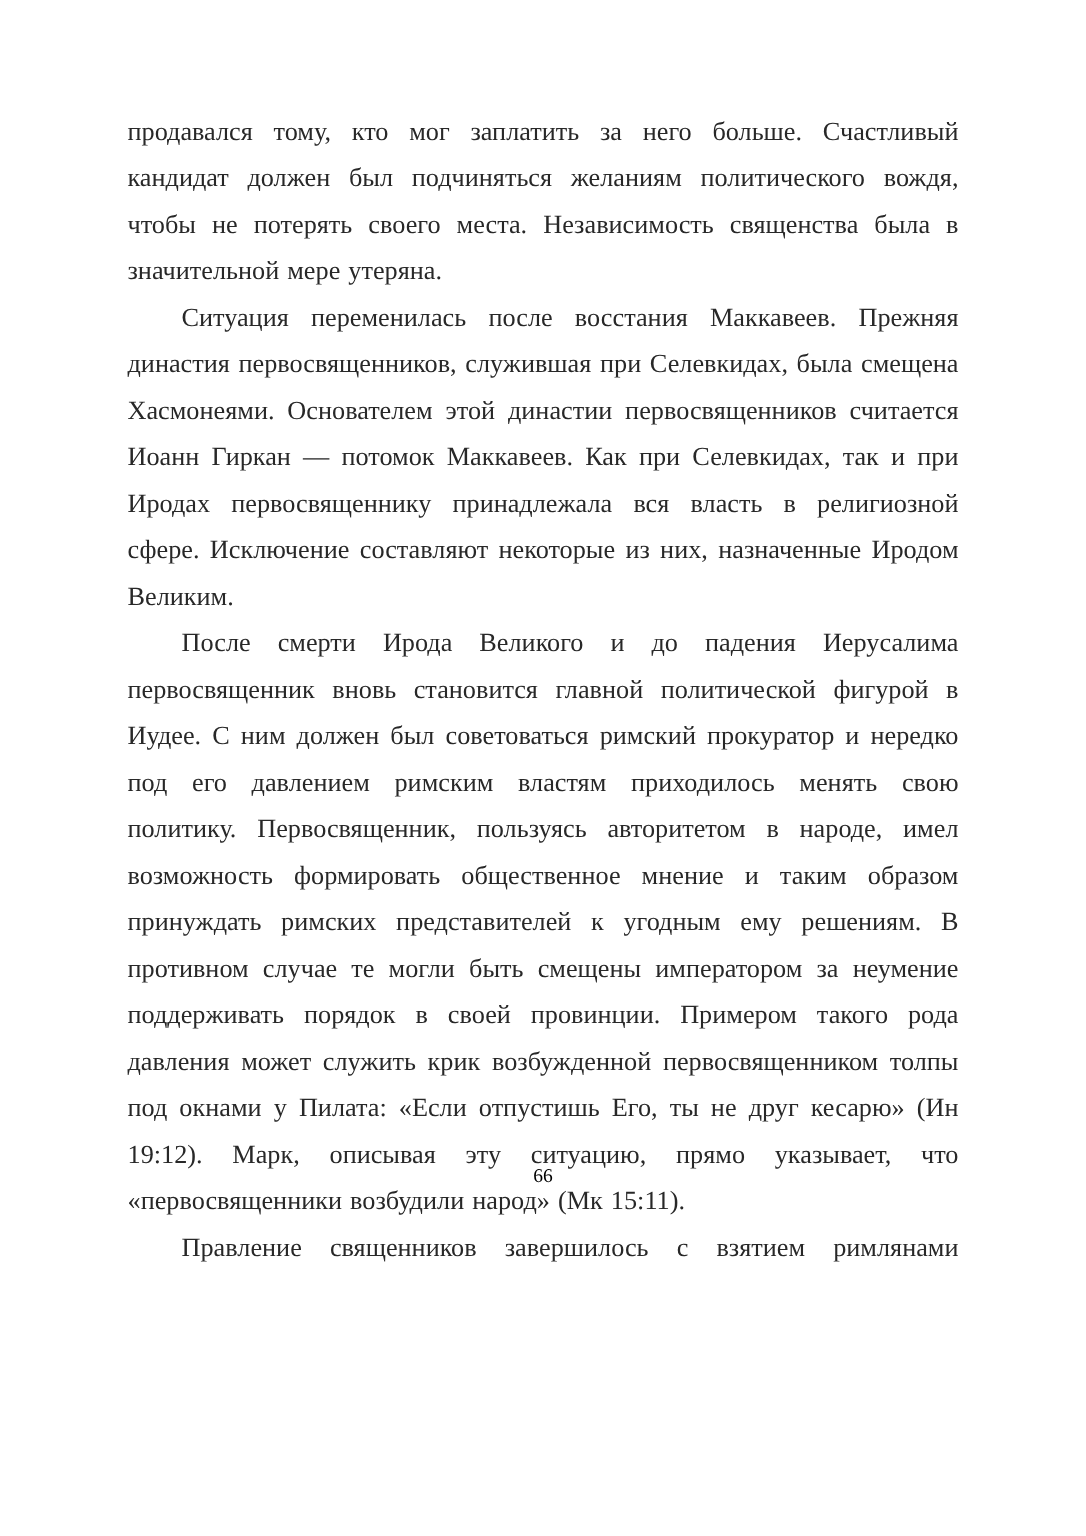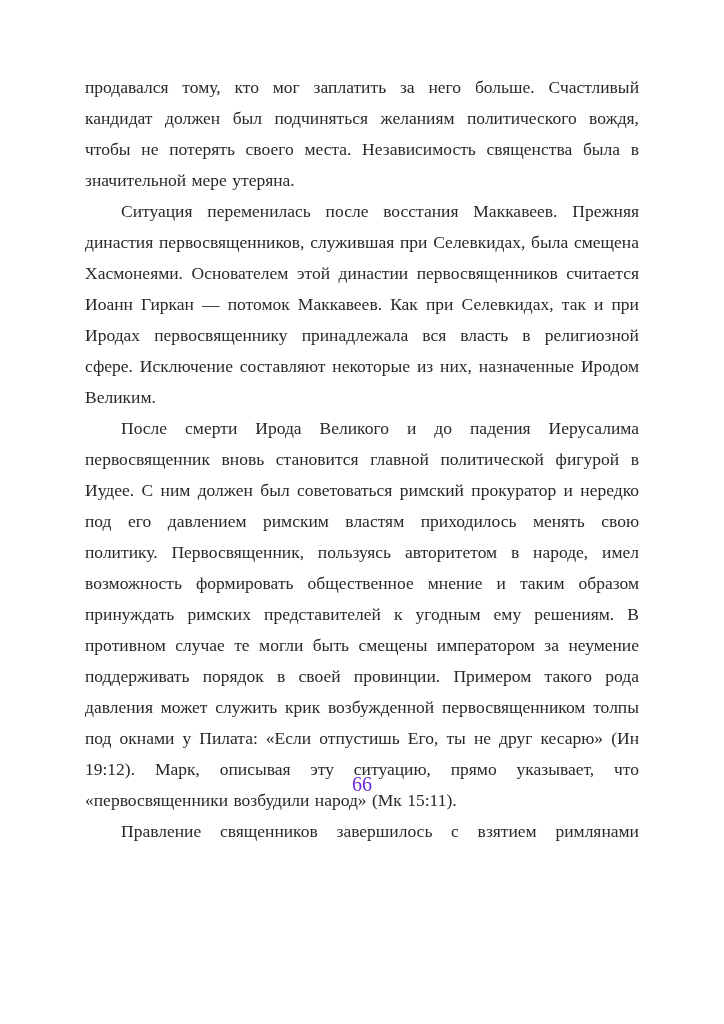--- a/index.html
+++ b/index.html
@@ -41,23 +41,23 @@
     font-style: italic;
     text-align: center;
     text-align-last: center;
   }
   .page-number {
     position: absolute;
     bottom: 60px;
     left: 0;
     width: 100%;
     text-align: center;
-    font-size: 20px;
+    font-size: 13px;
     line-height: 16px;
-    color: #6d28d9;
+    color: #000000;
   }
 </style>
 </head>
 <body>
 
 <div class="page">
   <main class="text-block">
     <p class="para">продавался тому, кто мог заплатить за него больше. Счастливый кандидат должен был подчиняться желаниям политического вождя, чтобы не потерять своего места. Независимость священства была в значительной мере утеряна.</p>
     <p class="para indent">Ситуация переменилась после восстания Маккавеев. Прежняя династия первосвященников, служившая при Селевкидах, была смещена Хасмонеями. Основателем этой династии первосвященников считается Иоанн Гиркан — потомок Маккавеев. Как при Селевкидах, так и при Иродах первосвященнику принадлежала вся власть в религиозной сфере. Исключение составляют некоторые из них, назначенные Иродом Великим.</p>
     <p class="para indent">После смерти Ирода Великого и до падения Иерусалима первосвященник вновь становится главной политической фигурой в Иудее. С ним должен был советоваться римский прокуратор и нередко под его давлением римским властям приходилось менять свою политику. Первосвященник, пользуясь авторитетом в народе, имел возможность формировать общественное мнение и таким образом принуждать римских представителей к угодным ему решениям. В противном случае те могли быть смещены императором за неумение поддерживать порядок в своей провинции. Примером такого рода давления может служить крик возбужденной первосвященником толпы под окнами у Пилата: «Если отпустишь Его, ты не друг кесарю» (Ин 19:12). Марк, описывая эту ситуацию, прямо указывает, что «первосвященники возбудили народ» (Мк 15:11).</p>

